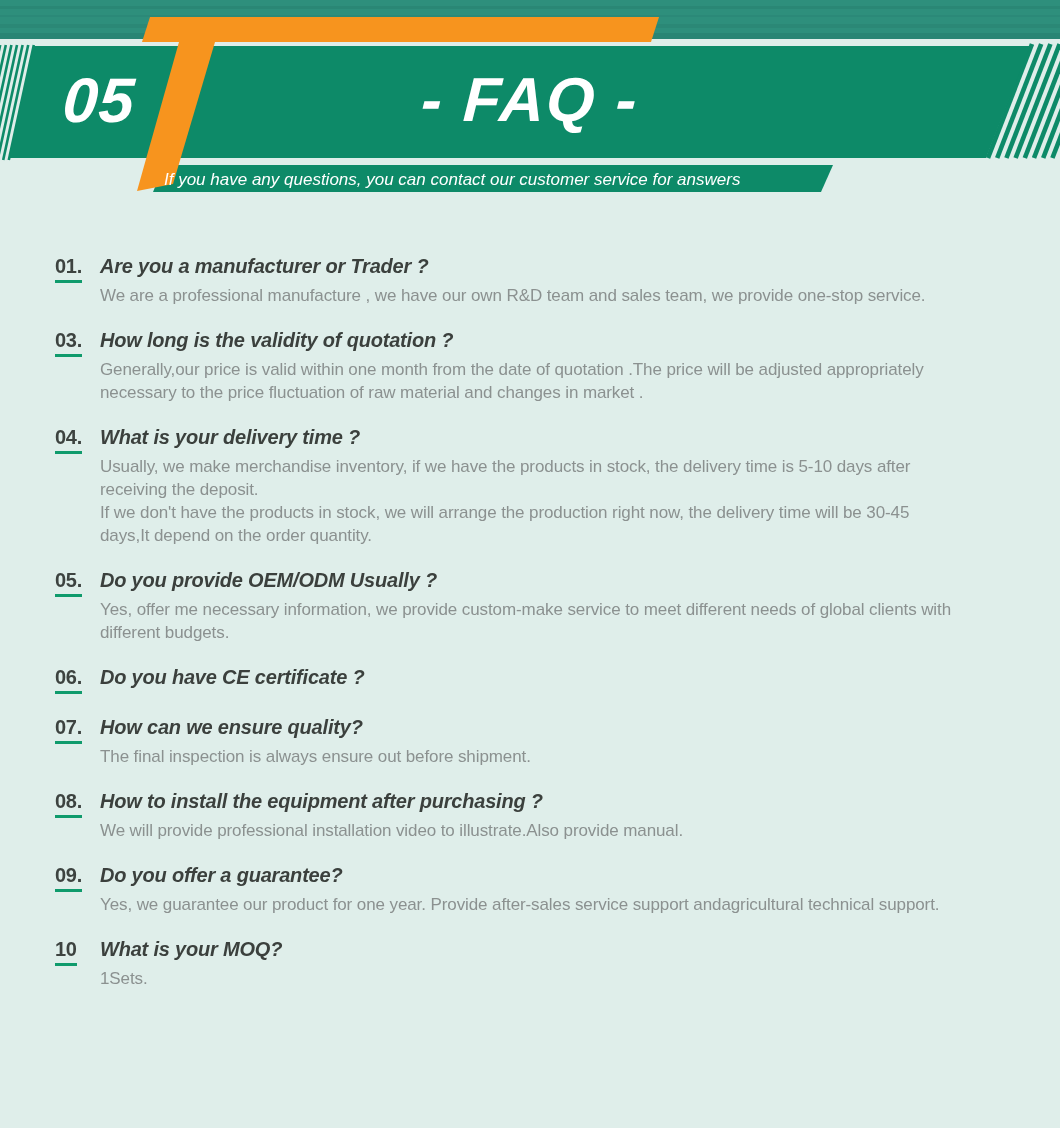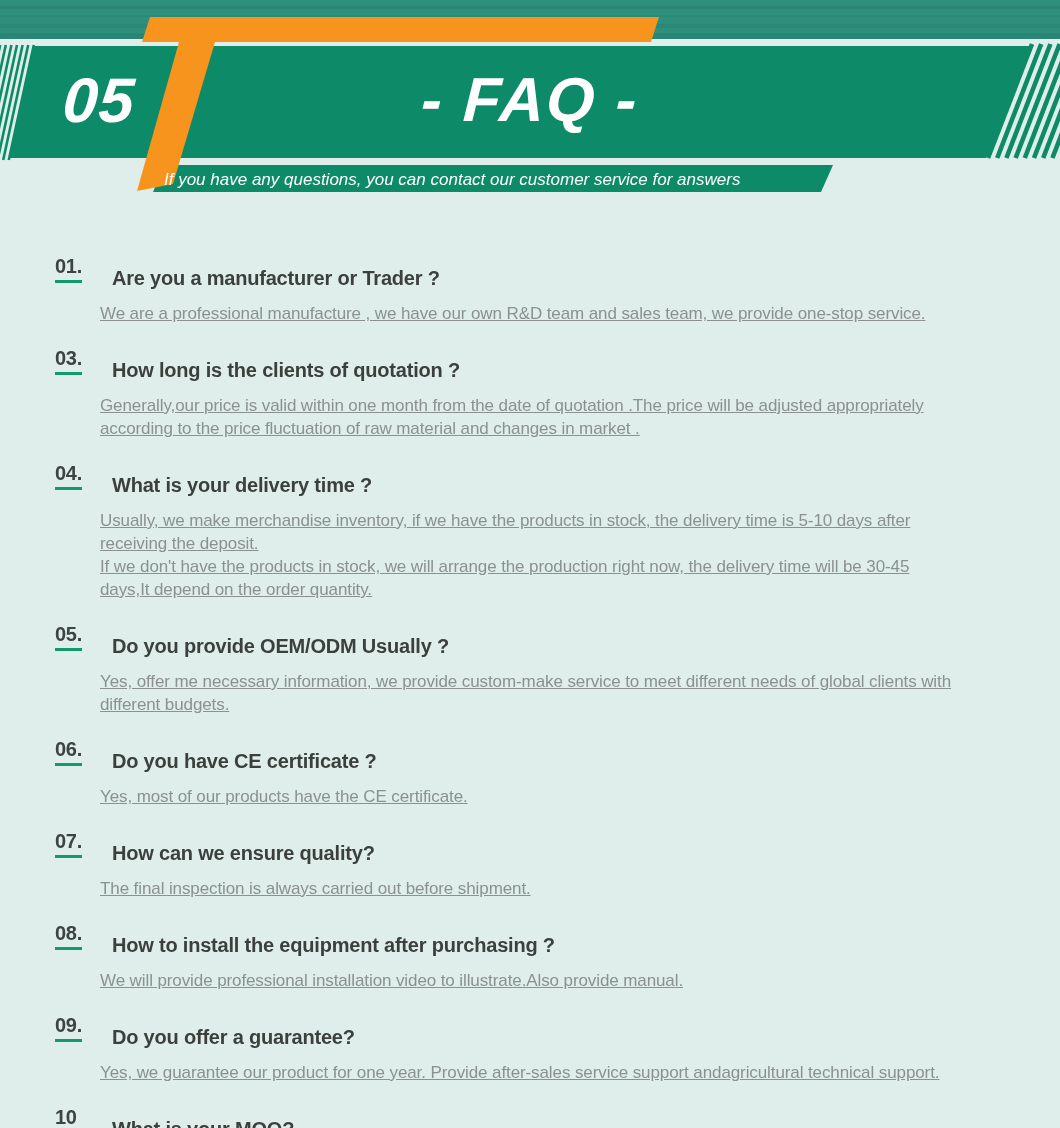--- a/index.html
+++ b/index.html
@@ -36,28 +36,27 @@
   .faq-num-wrap{flex:0 0 45px;padding-top:1px;}
   .faq-num{
     display:inline-block;
     font-size:20px;font-weight:bold;color:#3d4340;
     line-height:23px;letter-spacing:-0.3px;
     border-bottom:3px solid var(--underline,#0f9b6c);
     padding-bottom:2px;
   }
   .faq-body{width:905px;}
   .faq-q{
-    margin:12px;font-size:20px;font-weight:bold;color:#3b403d;
-    line-height:24px;letter-spacing:-0.2px;
+    margin:0;font-size:20px;font-weight:bold;color:#3b403d;
+    line-height:24px;letter-spacing:-0.2px;font-style:italic;
   }
   .faq-a{
     margin:6px 0 0 0;font-size:17px;color:#8b9190;
     line-height:23px;letter-spacing:-0.1px;
     white-space:pre-line;
-    text-decoration:underline;
   }
 </style>
 </head>
 <body>
 
 <div class="banner">
   <svg width="1060" height="200" viewBox="0 0 1060 200">
 
     <g>
       <rect x="0" y="0" width="1060" height="39" style="fill:var(--teal)"></rect>
@@ -109,23 +108,23 @@
     <div class="faq-body">
       <h3 class="faq-q">Are you a manufacturer or Trader ?</h3>
       <p class="faq-a">We are a professional manufacture , we have our own R&amp;D team and sales team, we provide one-stop service.</p>
     </div>
   </div>
 
 
   <div class="faq-item">
     <div class="faq-num-wrap"><span class="faq-num">03.</span></div>
     <div class="faq-body">
-      <h3 class="faq-q">How long is the clients of quotation ?</h3>
+      <h3 class="faq-q">How long is the validity of quotation ?</h3>
       <p class="faq-a">Generally,our price is valid within one month from the date of quotation .The price will be adjusted appropriately
-according to the price fluctuation of raw material and changes in market .</p>
+necessary to the price fluctuation of raw material and changes in market .</p>
     </div>
   </div>
 
   <div class="faq-item">
     <div class="faq-num-wrap"><span class="faq-num">04.</span></div>
     <div class="faq-body">
       <h3 class="faq-q">What is your delivery time ?</h3>
       <p class="faq-a">Usually, we make merchandise inventory, if we have the products in stock, the delivery time is 5-10 days after
 receiving the deposit.
 If we don't have the products in stock, we will arrange the production right now, the delivery time will be 30-45
@@ -139,29 +138,28 @@
       <h3 class="faq-q">Do you provide OEM/ODM Usually ?</h3>
       <p class="faq-a">Yes, offer me necessary information, we provide custom-make service to meet different needs of global clients with
 different budgets.</p>
     </div>
   </div>
 
   <div class="faq-item">
     <div class="faq-num-wrap"><span class="faq-num">06.</span></div>
     <div class="faq-body">
       <h3 class="faq-q">Do you have CE certificate ?</h3>
-      <p class="faq-a">Yes, most of our products have the CE certificate.</p>
     </div>
   </div>
 
   <div class="faq-item">
     <div class="faq-num-wrap"><span class="faq-num">07.</span></div>
     <div class="faq-body">
       <h3 class="faq-q">How can we ensure quality?</h3>
-      <p class="faq-a">The final inspection is always carried out before shipment.</p>
+      <p class="faq-a">The final inspection is always ensure out before shipment.</p>
     </div>
   </div>
 
   <div class="faq-item">
     <div class="faq-num-wrap"><span class="faq-num">08.</span></div>
     <div class="faq-body">
       <h3 class="faq-q">How to install the equipment after purchasing ?</h3>
       <p class="faq-a">We will provide professional installation video to illustrate.Also provide manual.</p>
     </div>
   </div>

